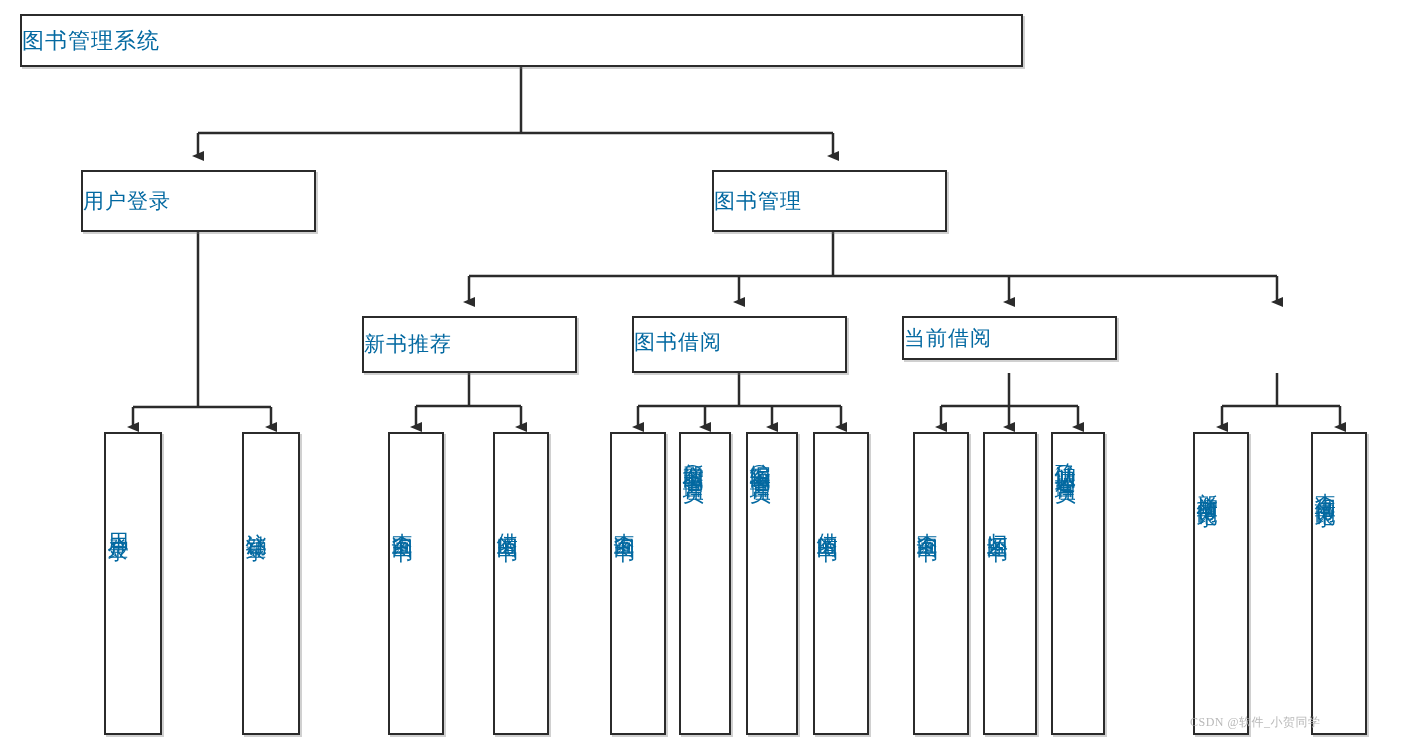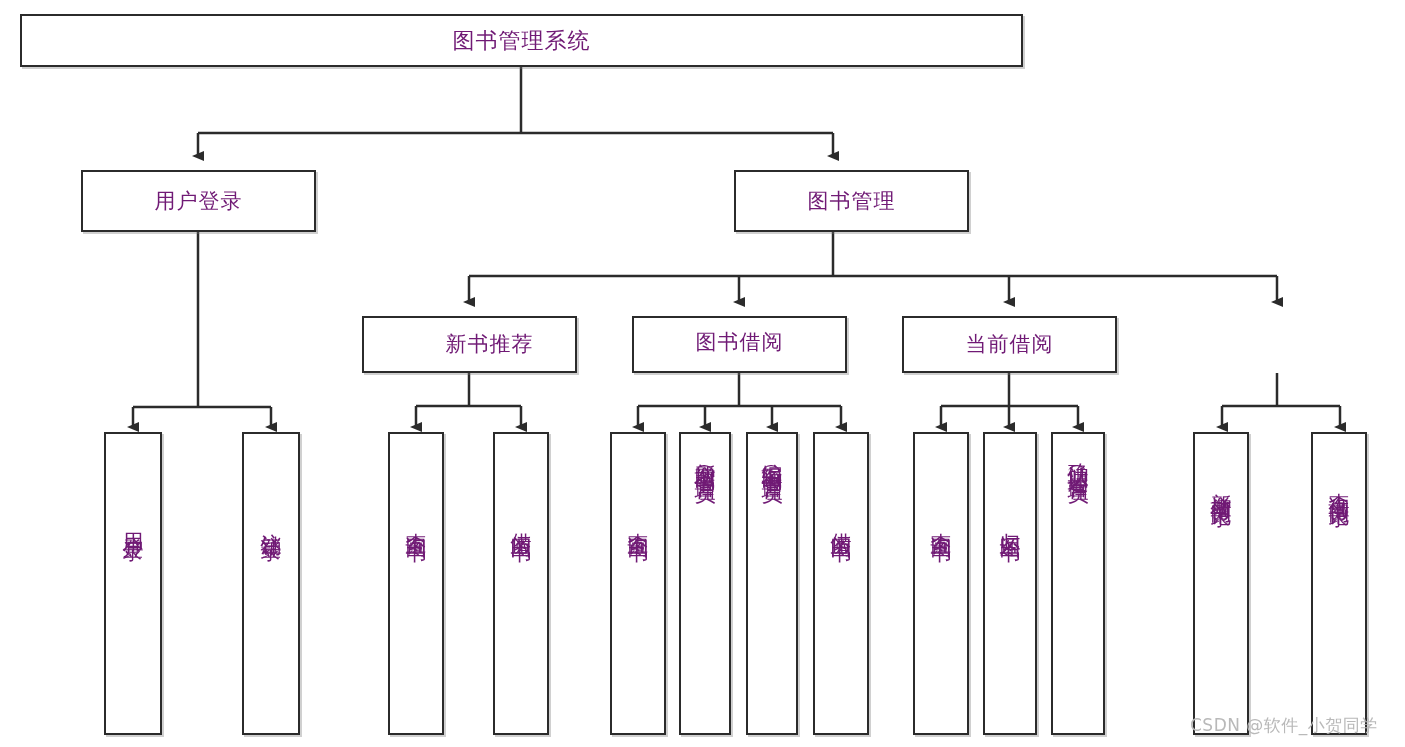--- a/index.html
+++ b/index.html
@@ -25,22 +25,22 @@
     height: 747px;
     pointer-events: none;
   }
   .node {
     position: absolute;
     box-sizing: border-box;
     border: 2px solid #2b2b2b;
     background: #ffffff;
     display: flex;
     align-items: center;
-    justify-content: center;
-    color: #701a75;
+    justify-content: flex-start;
+    color: #0369a1;
     box-shadow: 2px 2px 0 rgba(120,120,120,0.35);
   }
   .node .label {
     line-height: 1.15;
     text-align: center;
     white-space: nowrap;
   }
   .node.horiz .label {
     font-size: 21px;
     letter-spacing: 1px;
@@ -55,23 +55,24 @@
     font-size: 21px;
     letter-spacing: 3px;
     white-space: nowrap;
   }
   .node.root .label {
     font-size: 22px;
   }
   .watermark {
     position: absolute;
     color: #b9b9b9;
-    font-size: 17px;
+    font-size: 12px;
     letter-spacing: 0.5px;
     white-space: nowrap;
+    font-family: Liberation Serif, serif;
   }
 </style>
 </head>
 <body>
 
 <div id="canvas">
 
   <svg class="edges" viewBox="0 0 1405 747">
     <defs>
       <marker id="arrow" markerWidth="12" markerHeight="12" refX="5" refY="6" orient="auto" markerUnits="userSpaceOnUse">
@@ -122,31 +123,31 @@
     </g>
   </svg>
 
   <div class="node horiz root" style="left:20px; top:14px; width:1003px; height:53px;">
     <span class="label">图书管理系统</span>
   </div>
 
   <div class="node horiz" style="left:81px; top:170px; width:235px; height:62px;">
     <span class="label">用户登录</span>
   </div>
-  <div class="node horiz" style="left:712px; top:170px; width:235px; height:62px;margin-left:22px;">
+  <div class="node horiz" style="left:712px; top:170px; width:235px; height:62px;">
     <span class="label">图书管理</span>
   </div>
 
-  <div class="node horiz" style="left:362px; top:316px; width:215px; height:57px;padding-left:40px;">
+  <div class="node horiz" style="left:362px; top:316px; width:215px; height:57px;">
     <span class="label">新书推荐</span>
   </div>
   <div class="node horiz" style="left:632px; top:316px; width:215px; height:57px;font-family:Liberation Mono, monospace;">
     <span class="label">图书借阅</span>
   </div>
-  <div class="node horiz" style="left:902px; top:316px; width:215px; height:57px;">
+  <div class="node horiz" style="left:902px; top:316px; width:215px; height:44px;">
     <span class="label">当前借阅</span>
   </div>
 
   <div class="node vert" style="left:104px; top:432px; width:58px; height:303px; padding-top:82px;">
     <span class="label">用户登录</span>
   </div>
   <div class="node vert" style="left:242px; top:432px; width:58px; height:303px; padding-top:82px;">
     <span class="label">注销登录</span>
   </div>
 

